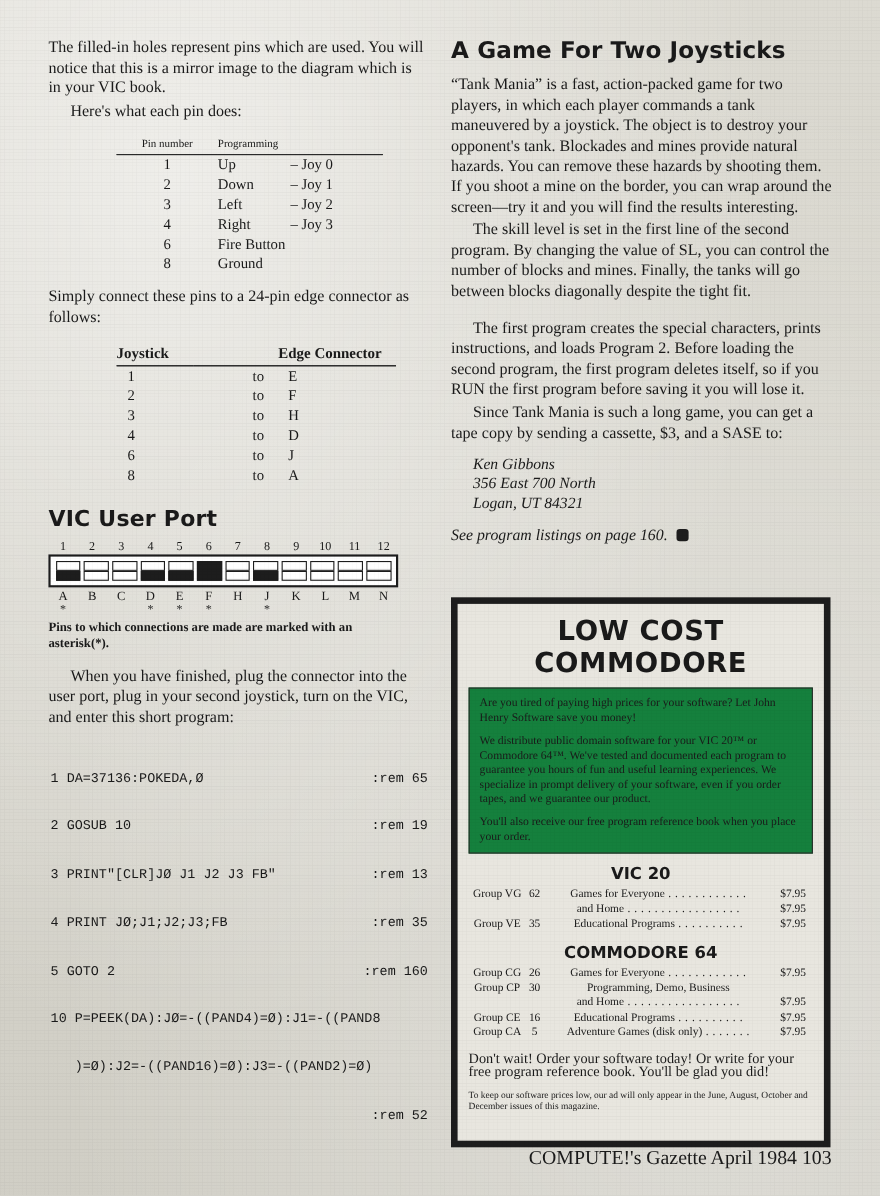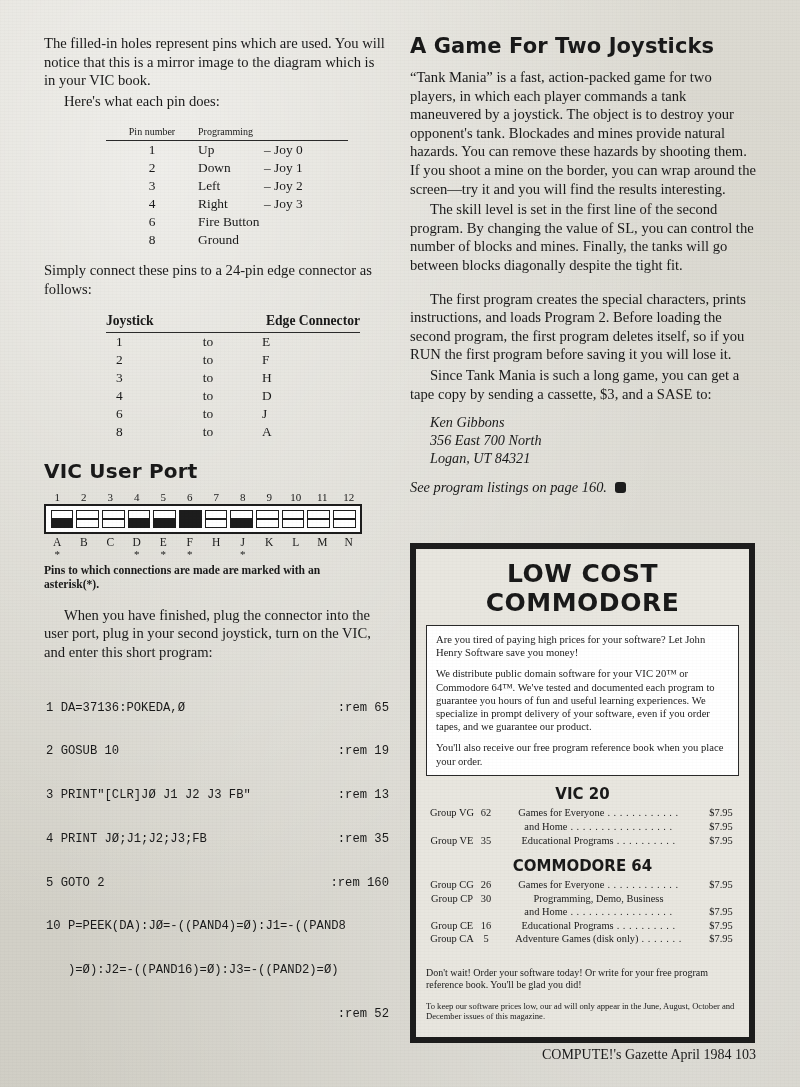--- a/index.html
+++ b/index.html
@@ -73,24 +73,24 @@
   }
   .joy-table th {
     font-weight: bold;
     text-align: left;
     padding: 0 0 3px 0;
     border-bottom: 1px solid #2a2a2a;
     font-size: 13.6px;
   }
   .joy-table th.j1 { width: 70px; text-align: left; }
   .joy-table th.j2 { width: 64px; }
-  .joy-table th.j3 { width: 120px; text-align: right; }
+  .joy-table th.j3 { width: 120px; text-align: center; }
   .joy-table td { padding: 1px 0; }
   .joy-table td.j1 { text-align: left; padding-left: 10px; }
-  .joy-table td.j2 { text-align: center; }
+  .joy-table td.j2 { text-align: right; }
   .joy-table td.j3 { text-align: left; padding-left: 22px; }
 
   h2.section {
     font-family: "DejaVu Sans", sans-serif;
     font-size: 20px;
     font-weight: bold;
     letter-spacing: 0.2px;
     margin: 18px 0 8px 0;
   }
   h2.big {
@@ -186,21 +186,21 @@
     font-weight: bold;
     text-align: center;
     letter-spacing: 0.5px;
     margin: 2px 0 8px 0;
   }
   .ad-box {
     border: 1px solid #2a2a2a;
     padding: 7px 9px;
     font-size: 10.6px;
     line-height: 13.2px;
-    background: #ffffff;
+    background: #15803d;
   }
   .ad-box p { font-size: 10.6px; line-height: 13.2px; margin: 0; }
   .ad-box p + p { margin-top: 8px; }
   .ad-h {
     font-family: "DejaVu Sans", sans-serif;
     font-weight: bold;
     text-align: center;
     font-size: 15px;
     margin: 9px 0 4px 0;
   }
@@ -217,34 +217,34 @@
   .pt-p { width: 36px; text-align: right; }
   .dots { letter-spacing: 0.5px; }
   .ad-center {
     text-align: center;
     font-size: 10.6px;
     line-height: 13.4px;
     margin-top: 8px;
   }
   .ad-center .b { font-weight: bold; }
   .ad-foot {
-    font-size: 10px;
+    font-size: 13px;
     line-height: 12.6px;
-    margin-top: 20px;
+    margin-top: 9px;
   }
   .ad-fine {
     font-size: 8.6px;
     line-height: 10.6px;
     margin-top: 9px;
   }
   .footer {
     position: absolute;
     right: 44px;
     bottom: 24px;
-    font-size: 14px;
+    font-size: 18px;
   }
   .addr {
     font-style: italic;
     font-size: 14.2px;
     line-height: 18px;
     margin: 10px 0 0 20px;
   }
   .seealso {
     font-style: italic;
     font-size: 14.4px;

